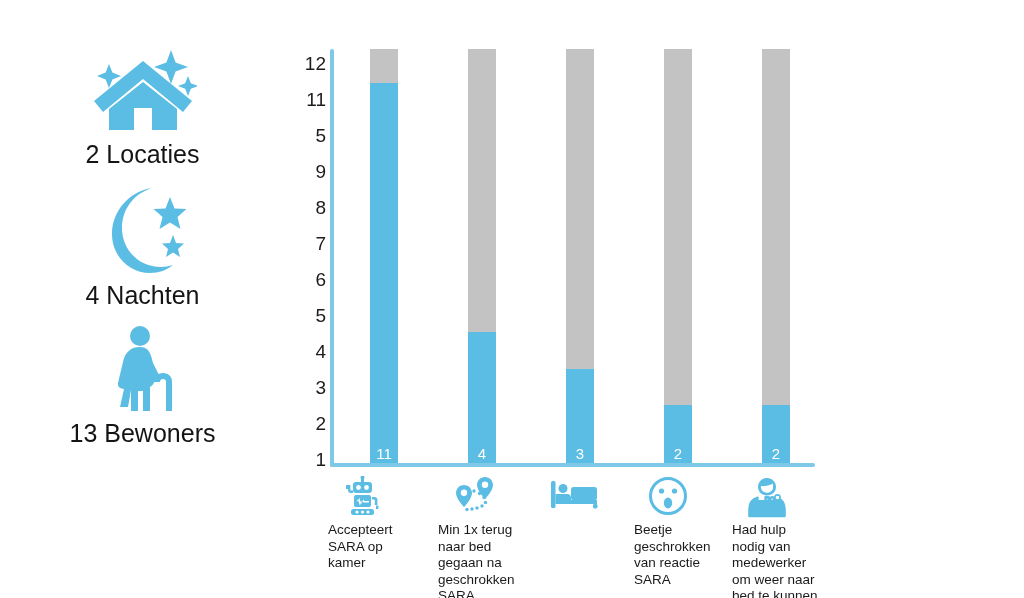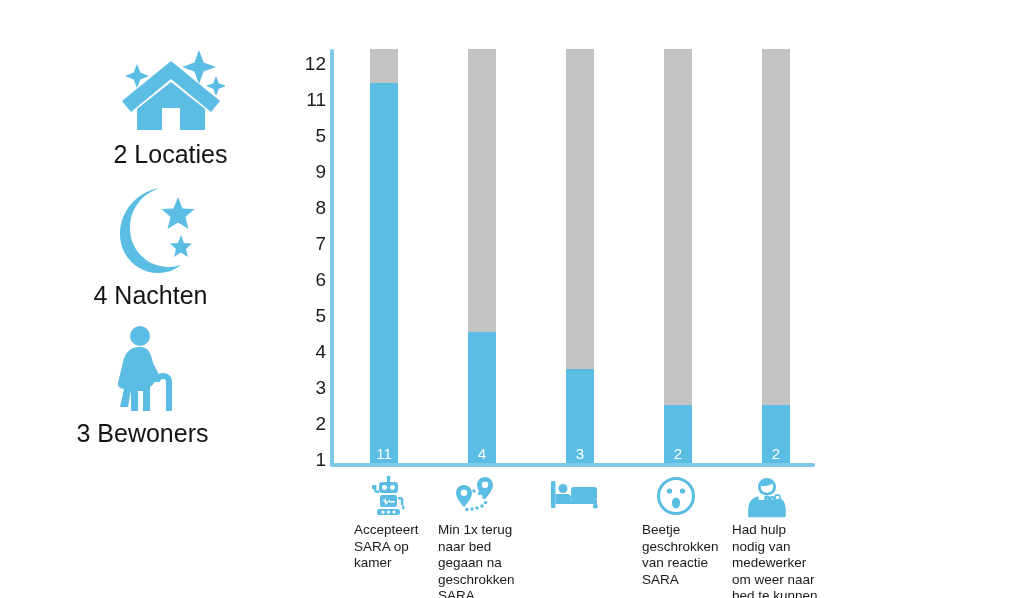--- a/index.html
+++ b/index.html
@@ -34,22 +34,22 @@
     line-height: 0;
   }
   .stat-label {
     display: block;
     margin-top: 6px;
     font-size: 25px;
     color: #141414;
     font-family: "Liberation Sans", sans-serif;
     letter-spacing: 0px;
   }
-  #stat-locaties { top: 42px; margin-left: 28px; }
-  #stat-nachten  { top: 183px; padding-left: 8px; }
+  #stat-locaties { top: 42px; }
+  #stat-nachten  { top: 183px; }
   #stat-bewoners { top: 325px; }
 
   
   #chart {
     position: absolute;
     left: 290px;
     top: 0;
     width: 734px;
     height: 538px;
     margin-top: 21px;
@@ -194,21 +194,21 @@
           <circle cx="40" cy="11" r="10"></circle>
 
           <path d="M40 22 C30 22 25 28 23 37 L18 58 C17.5 61 19 63 21.5 63.5 L24 64 L20 82 L28 82 L31 65 L31 86 L38 86 L38 66 L43 66 L43 86 L50 86 L50 62 C54 60 56 55 55 49 L52 34 C50 26 47 22 40 22 Z"></path>
 
           <path d="M51 34 L60 52 L55 55 L47 38 Z"></path>
 
           <path d="M63 48 C69 48 72 52 72 57 L72 86 L66 86 L66 57 C66 55 65 54 63 54 C61 54 60 55 60 57 L54 57 C54 52 57 48 63 48 Z"></path>
         </g>
       </svg>
     </span>
-    <span class="stat-label">3 Bewoners</span>
+    <span class="stat-label">13 Bewoners</span>
   </div>
 </div>
 
 <div id="chart">
 
   <div id="y-ticks">
     <span class="y-tick" style="top:33px">12</span>
     <span class="y-tick" style="top:69px">11</span>
     <span class="y-tick" style="top:105px">5</span>
     <span class="y-tick" style="top:141px">9</span>
@@ -253,21 +253,21 @@
     </div>
   </div>
 
   <div class="bar-col" style="left:437px">
     <div class="bar" style="height:414px">
       <div class="bar-fill" style="height:58px"></div>
       <span class="bar-value">2</span>
     </div>
   </div>
 
-  <div class="cat" style="left:64px">
+  <div class="cat" style="left:38px">
     <span class="cat-icon">
       <svg width="42" height="40" viewBox="0 0 42 40" aria-hidden="true">
         <g fill="#5bbde4">
           <rect x="19" y="1" width="3" height="5"></rect>
           <circle cx="20.5" cy="1.5" r="2"></circle>
           <rect x="11" y="6" width="19" height="11" rx="3"></rect>
           <circle cx="16.5" cy="11.5" r="2.4" fill="#fff"></circle>
           <circle cx="24.5" cy="11.5" r="2.4" fill="#fff"></circle>
           <rect x="12" y="19" width="17" height="12" rx="2"></rect>
           <path d="M13.6 25 h2.4 l1.3 -3.2 l2.1 6.2 l1.8 -4.4 l1.1 1.4 h4.6 v1.6 h-5.4 l-1.6 -1.9 l-2 4.9 l-2.2 -6.3 l-0.8 1.9 h-1.3 Z" fill="#fff"></path>
@@ -320,21 +320,21 @@
           <circle cx="13" cy="12.5" r="4.5"></circle>
           <path d="M5.5 18 h12 c2 0 3.5 1.6 3.5 3.6 V24 H5.5 Z"></path>
           <rect x="21" y="11" width="26" height="13" rx="2.6"></rect>
           <rect x="5.5" y="24" width="41.5" height="4"></rect>
           <rect x="43" y="28" width="4.5" height="4.5" rx="1.4"></rect>
         </g>
       </svg>
     </span>
   </div>
 
-  <div class="cat" style="left:352px">
+  <div class="cat" style="left:344px">
     <span class="cat-icon">
       <svg width="40" height="40" viewBox="0 0 40 40" aria-hidden="true">
         <circle cx="20" cy="20" r="17.5" fill="none" stroke="#5bbde4" stroke-width="3"></circle>
         <circle cx="13.5" cy="15" r="2.6" fill="#5bbde4"></circle>
         <circle cx="26.5" cy="15" r="2.6" fill="#5bbde4"></circle>
         <ellipse cx="20" cy="27" rx="4.2" ry="5.4" fill="#5bbde4"></ellipse>
       </svg>
     </span>
     <span class="cat-text">Beetje
 geschrokken

